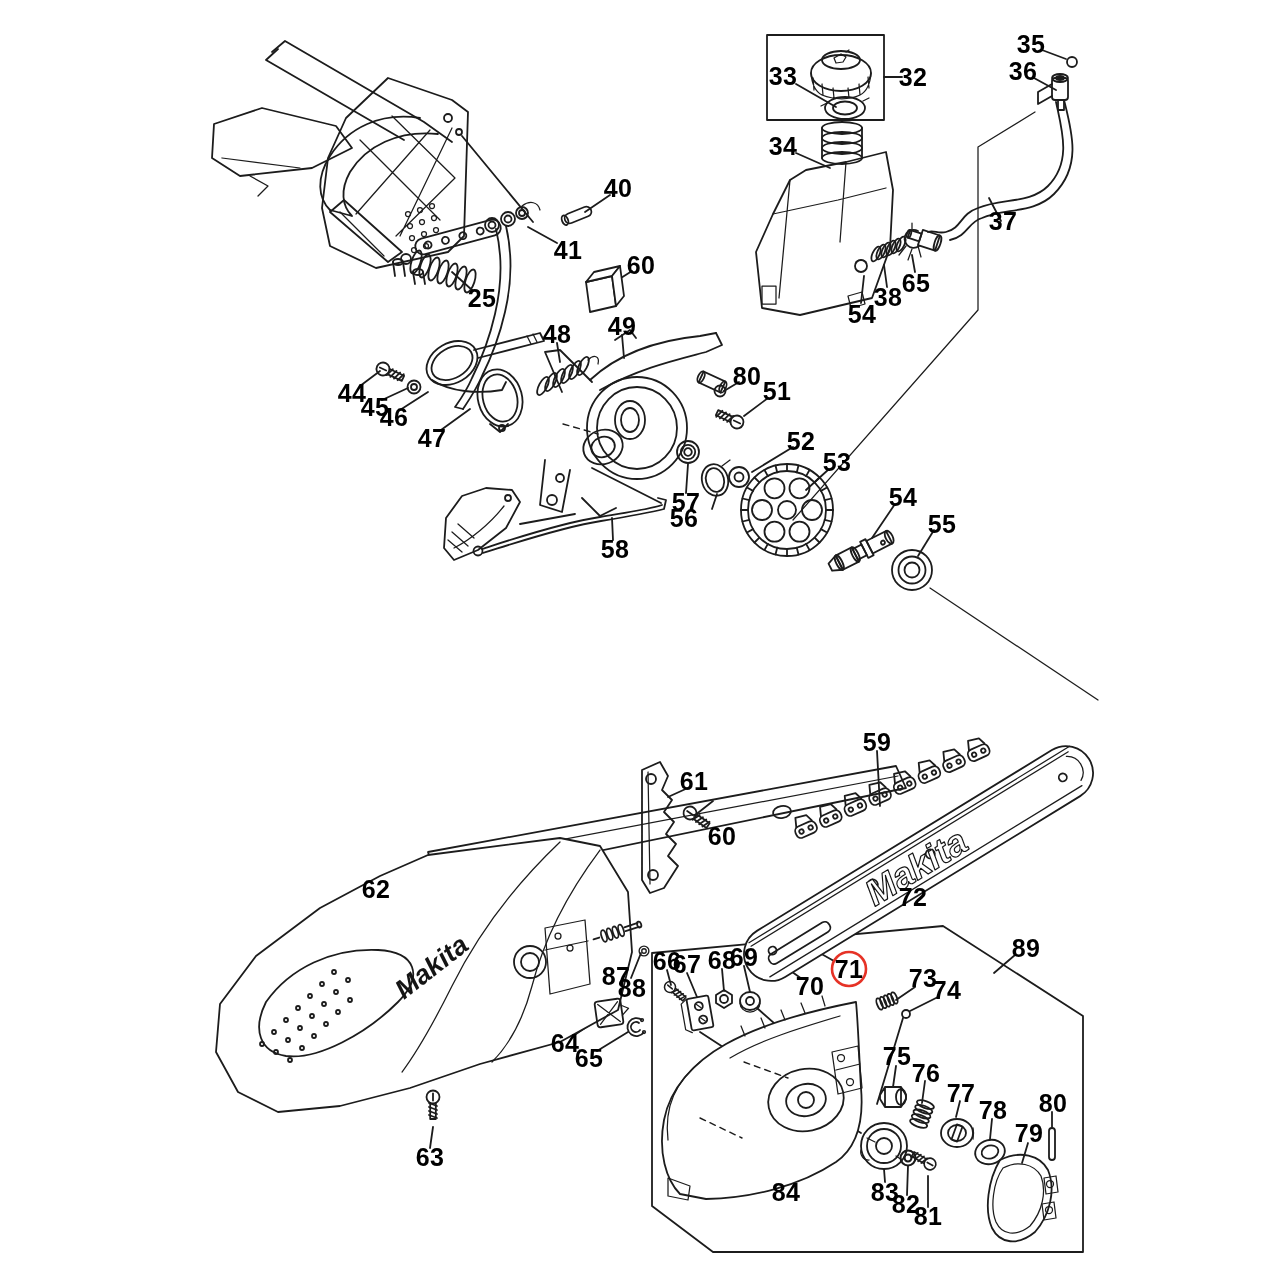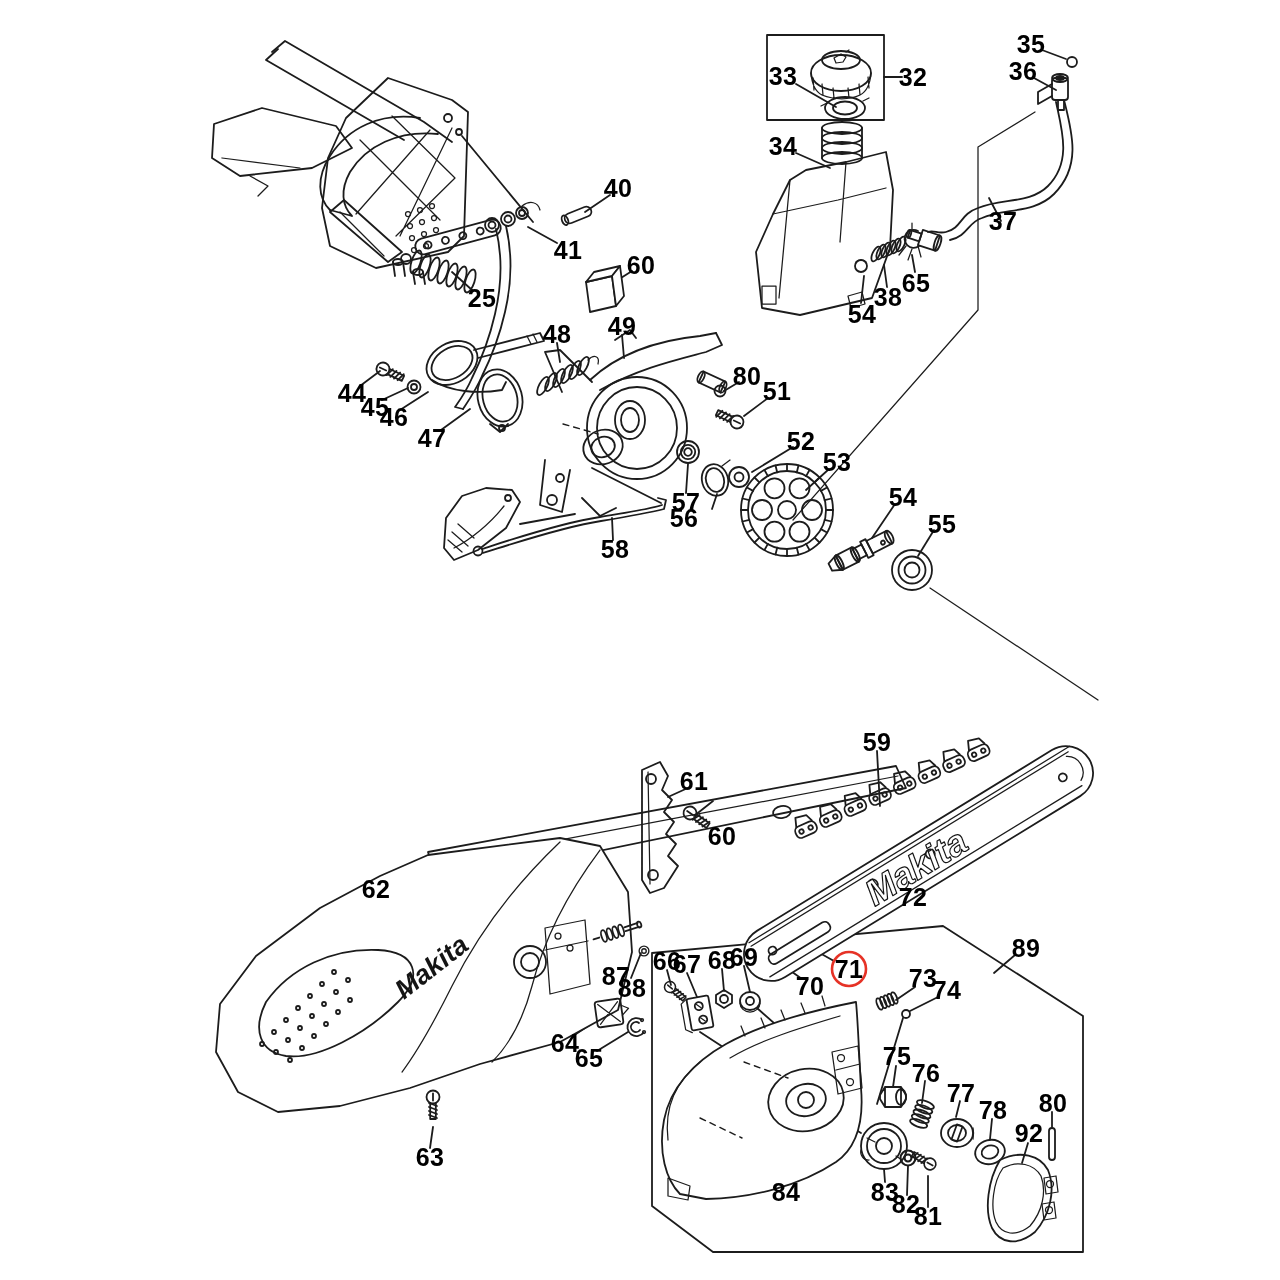--- a/index.html
+++ b/index.html
@@ -600,21 +600,21 @@
       <div class="lbl" style="left: 744px; top: 957px;">69</div>
       <div class="lbl" style="left: 810px; top: 986px;">70</div>
       <div class="lbl" style="left: 849px; top: 969px;">71</div>
       <div class="lbl" style="left: 913px; top: 897px;">72</div>
       <div class="lbl" style="left: 923px; top: 978px;">73</div>
       <div class="lbl" style="left: 947px; top: 990px;">74</div>
       <div class="lbl" style="left: 897px; top: 1056px;">75</div>
       <div class="lbl" style="left: 926px; top: 1073px;">76</div>
       <div class="lbl" style="left: 961px; top: 1093px;">77</div>
       <div class="lbl" style="left: 993px; top: 1110px;">78</div>
-      <div class="lbl" style="left: 1029px; top: 1133px;">92</div>
+      <div class="lbl" style="left: 1029px; top: 1133px;">79</div>
       <div class="lbl" style="left: 1053px; top: 1103px;">80</div>
       <div class="lbl" style="left: 928px; top: 1216px;">81</div>
       <div class="lbl" style="left: 906px; top: 1204px;">82</div>
       <div class="lbl" style="left: 885px; top: 1192px;">83</div>
       <div class="lbl" style="left: 786px; top: 1192px;">84</div>
       <div class="lbl" style="left: 641px; top: 265px;">60</div>
       <div class="lbl" style="left: 916px; top: 283px;">65</div>
       <div class="lbl" style="left: 616px; top: 976px;">87</div>
       <div class="lbl" style="left: 632px; top: 988px;">88</div>
       <div class="lbl" style="left: 1026px; top: 948px;">89</div>

